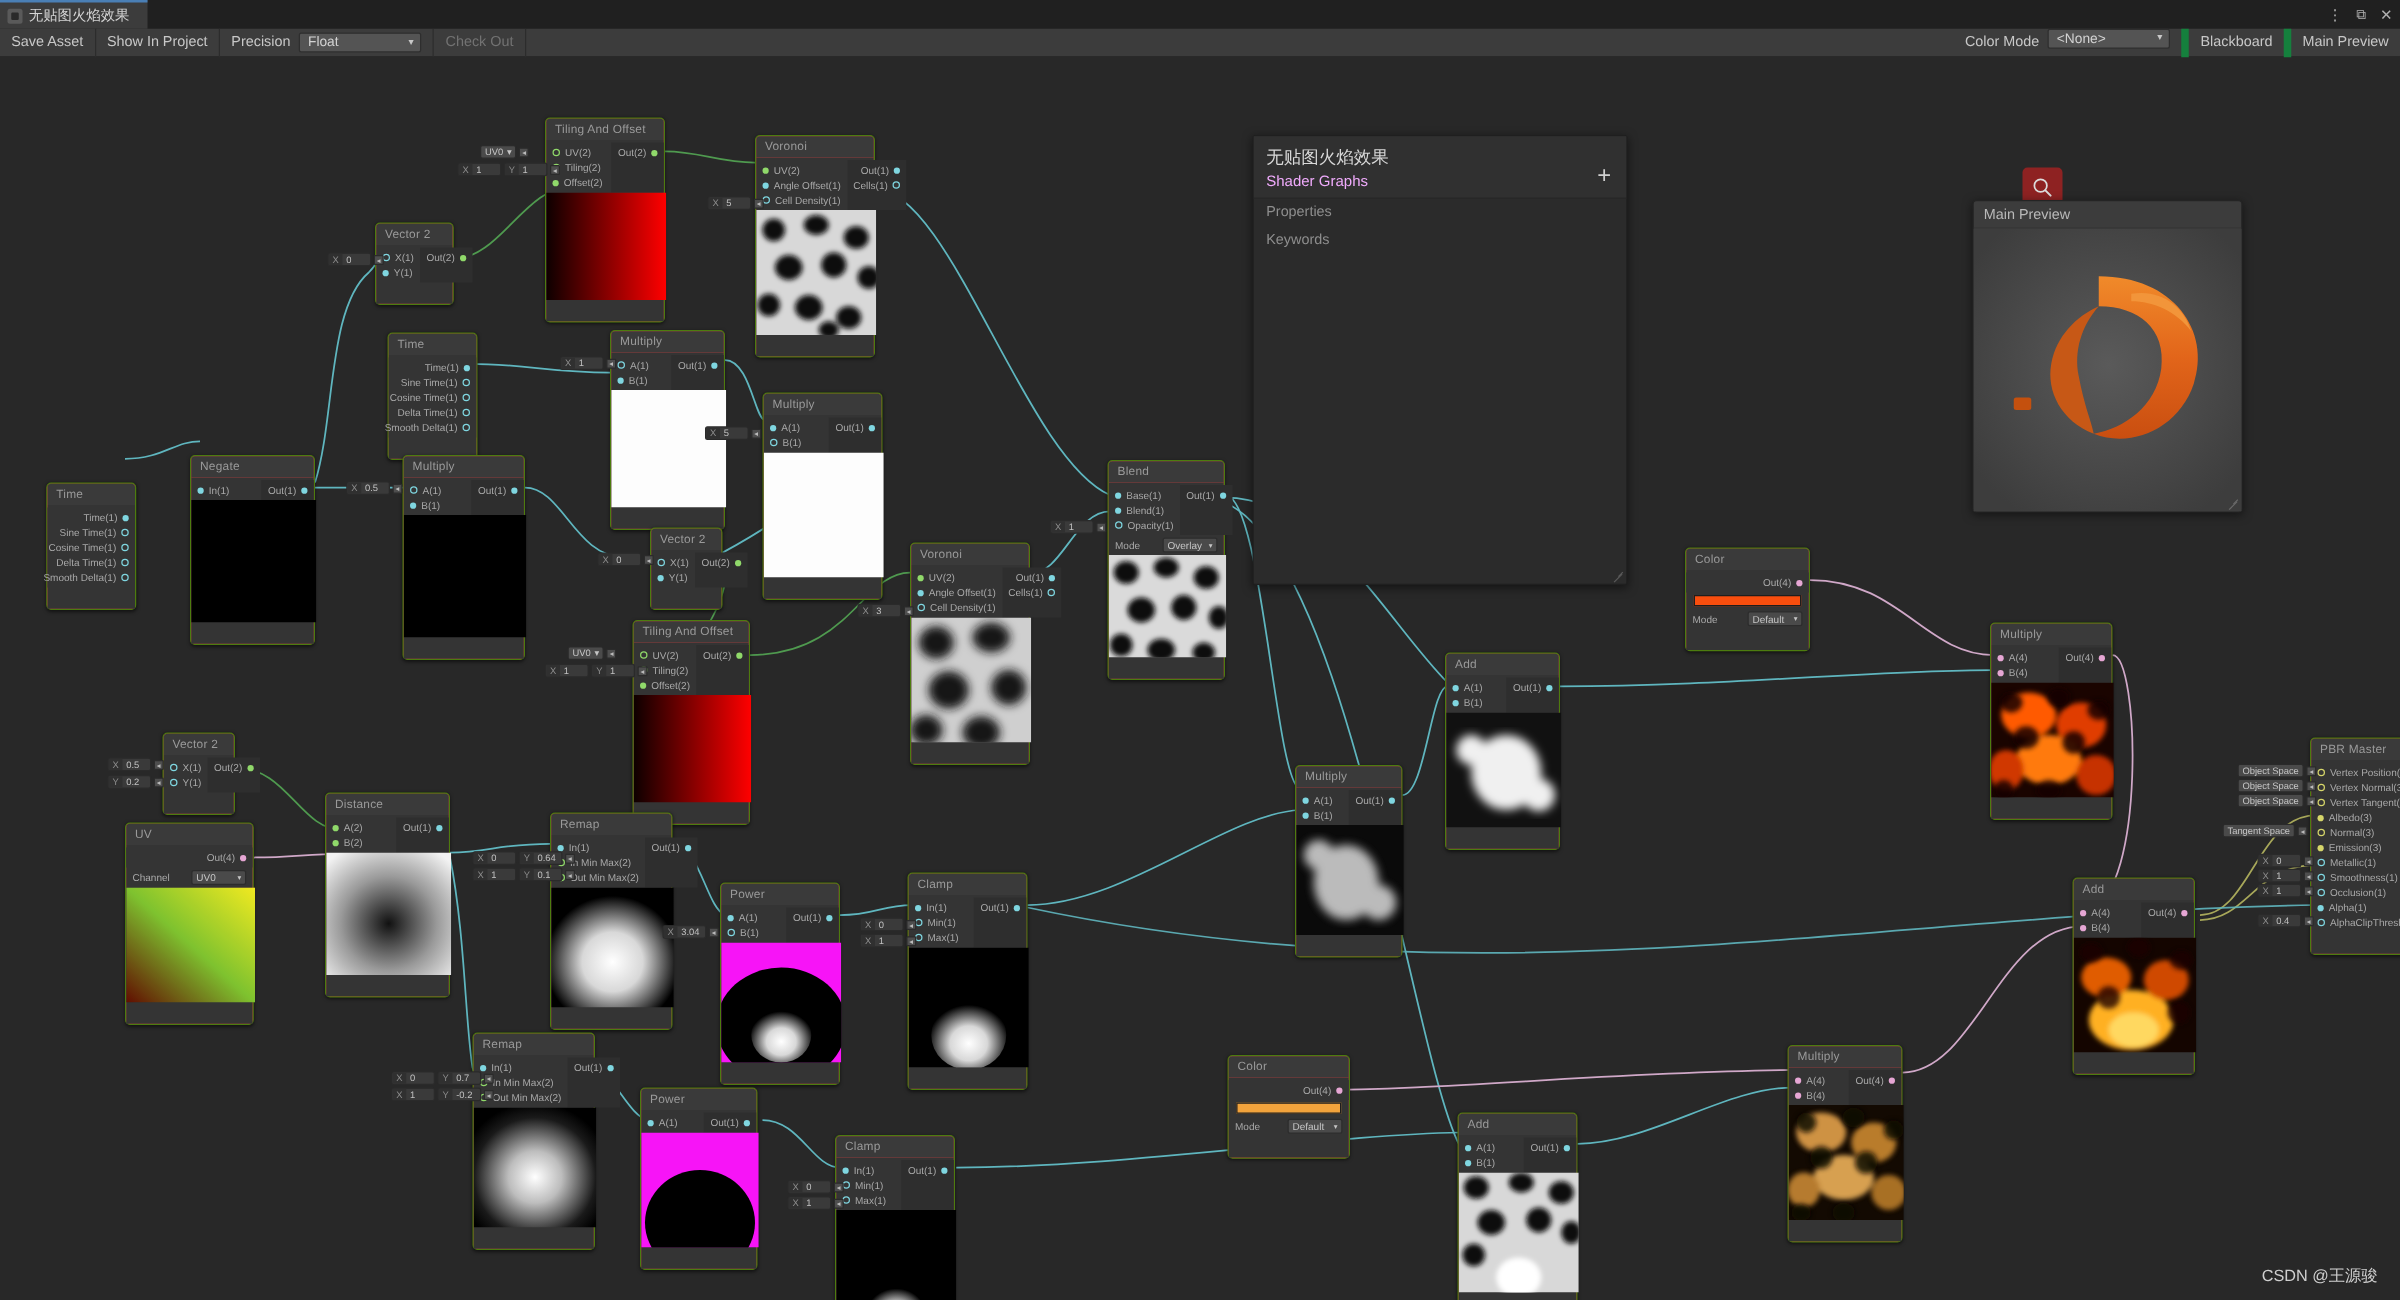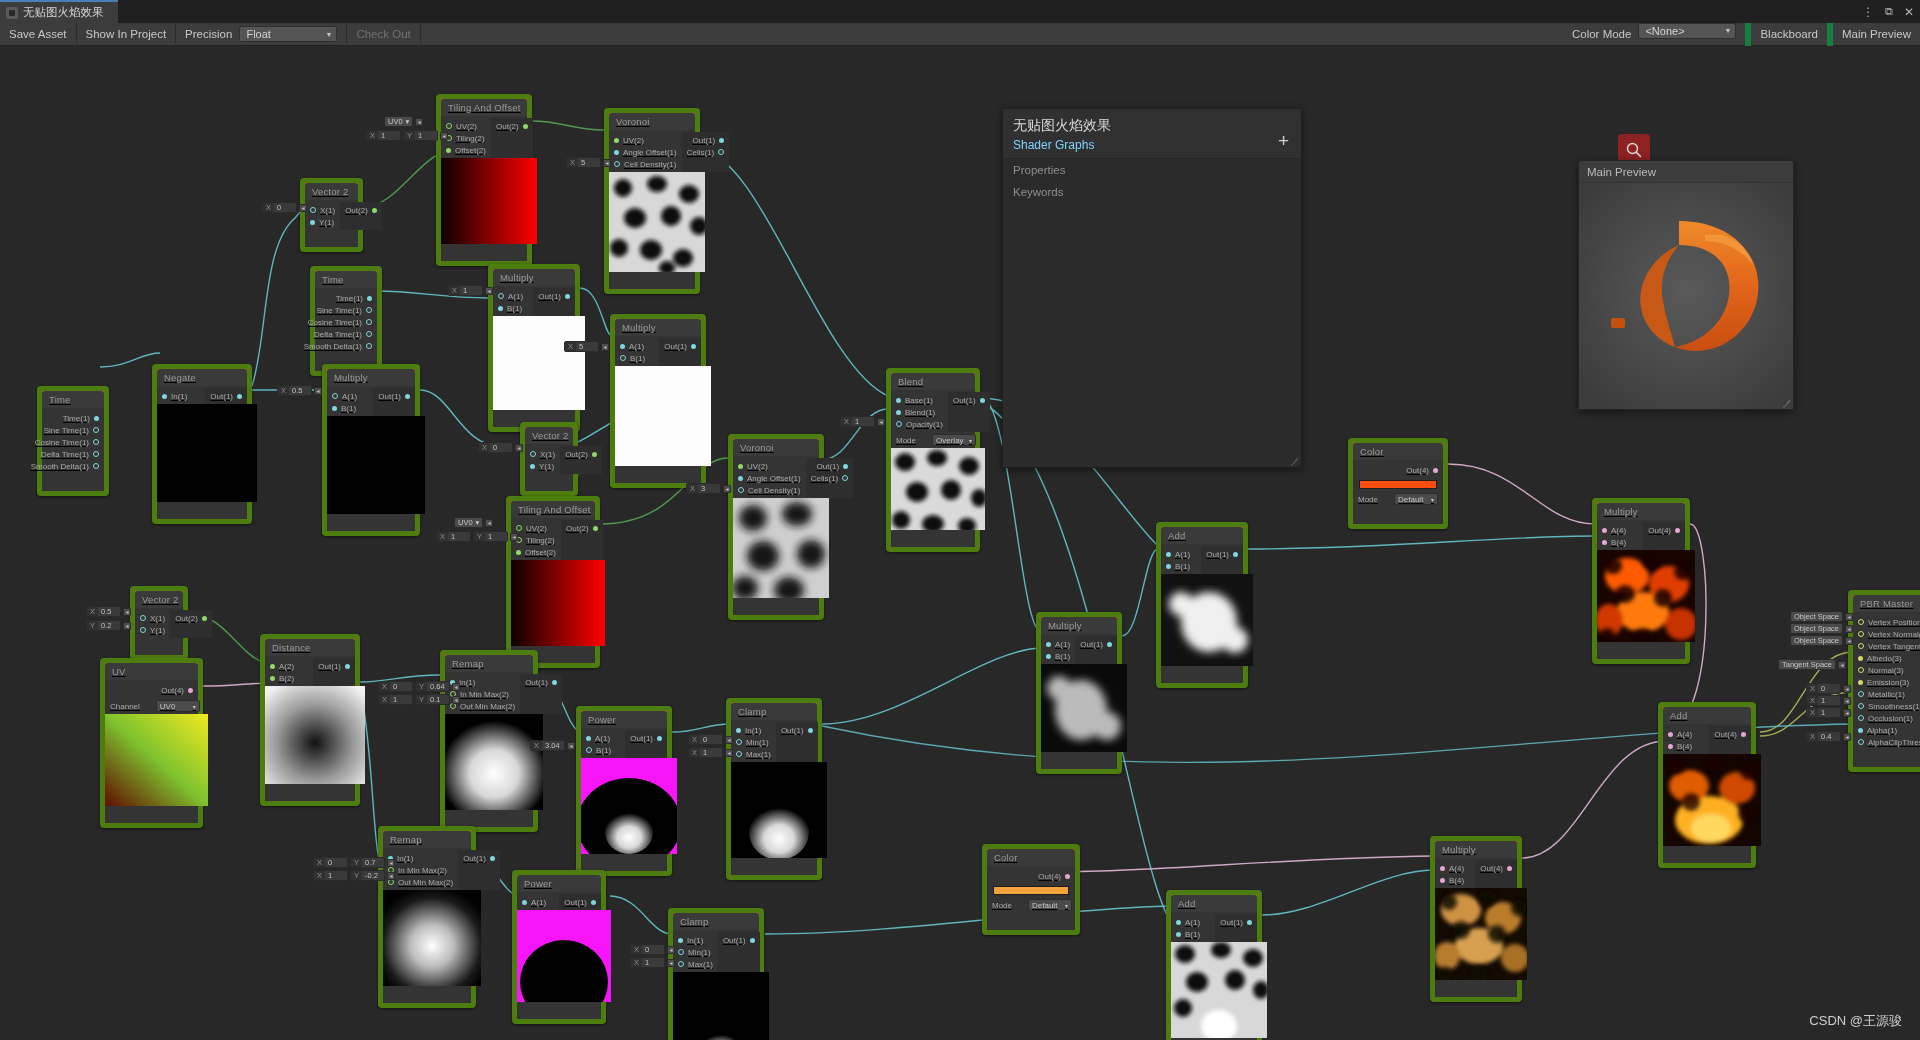--- a/index.html
+++ b/index.html
@@ -29,21 +29,21 @@
   .tbspacer{flex:1 1 auto;}
   .tbright { height:23px; display:flex; align-items:center; }
   .tbbtn.r { border-right:none; border-left:6px solid #15803d; }
 
   
   #canvas { position:absolute; left:0; top:46px; width:1920px; height:994px; background:#282828; overflow:hidden; }
   #wires { position:absolute; left:0; top:0; width:1920px; height:994px; pointer-events:none; }
 
   
   .node { position:absolute; background:#ef4444; border-radius:4px;
-          box-shadow:0 1px 3px rgba(0,0,0,.55); border:5px solid #4d7c0f;text-decoration:underline; }
+          box-shadow:0 1px 3px rgba(0,0,0,.55); border:1px solid #4d7c0f; }
   .node .hdr { height:17px; background:#3a3a3a; border-radius:3px 3px 0 0; display:flex; align-items:center;
           padding-left:7px; color:#9a9a9a; font-size:9.5px; letter-spacing:.2px; }
   .node .body { background:#343434; border-radius:0; position:relative; padding:2px 0 17px; }
   .ports { display:flex; }
   .pin-col { flex:1 1 auto; padding:2px 0; }
   .pout-col { padding:2px 0; background:#2e2e2e; }
   .port { height:12px; display:flex; align-items:center; gap:4px; color:#a9a9a9; font-size:8px; white-space:nowrap; padding:0 5px;}
   .port.out { justify-content:flex-end; }
   .dot { width:5px; height:5px; border-radius:50%; flex:0 0 auto; }
   .dot.f { background:#7fd6e0; }          
@@ -69,21 +69,21 @@
   .fdrop { height:11px; background:#4a4a4a; border:1px solid #2a2a2a; border-radius:2px; color:#c6c6c6;
            font-size:7.5px; display:flex; align-items:center; gap:3px; padding:0 3px;}
   .fnub { width:8px;height:8px; background:#4e4e4e; border:1px solid #2b2b2b;border-radius:1px; color:#bbb;
           font-size:6px; display:flex;align-items:center;justify-content:center;}
 
   
   #blackboard { position:absolute; left:1002px; top:62px; width:300px; height:360px;
     background:#2b2b2b; border:1px solid #1f1f1f; border-radius:2px; box-shadow:0 2px 8px rgba(0,0,0,.5); }
   #bb-head { padding:8px 10px 6px; background:#303030; border-bottom:1px solid #262626; position:relative;}
   #bb-title { color:#d8d8d8; font-size:14px; }
-  #bb-sub { color:#7dd3fc; font-size:12px; margin-top:3px; }
+  #bb-sub { color:#f0abfc; font-size:12px; margin-top:3px; }
   #bb-plus { position:absolute; right:12px; top:22px; color:#d0d0d0; font-size:19px; line-height:1; }
   .bb-row { padding:5px 10px; color:#8e8e8e; font-size:11.5px; }
   #bb-resize{position:absolute;right:2px;bottom:2px;width:10px;height:10px;}
   #bb-resize:before,#bb-resize:after{content:"";position:absolute;background:#5a5a5a;}
   #bb-resize:before{right:0;bottom:2px;width:9px;height:1px;transform:rotate(-45deg);}
   #bb-resize:after{right:0;bottom:5px;width:5px;height:1px;transform:rotate(-45deg);}
 
   
   #searchbtn { position:absolute; left:1618px; top:88px; width:32px; height:32px; background:#8e2222;
     border-radius:4px; display:flex; align-items:center; justify-content:center; }

